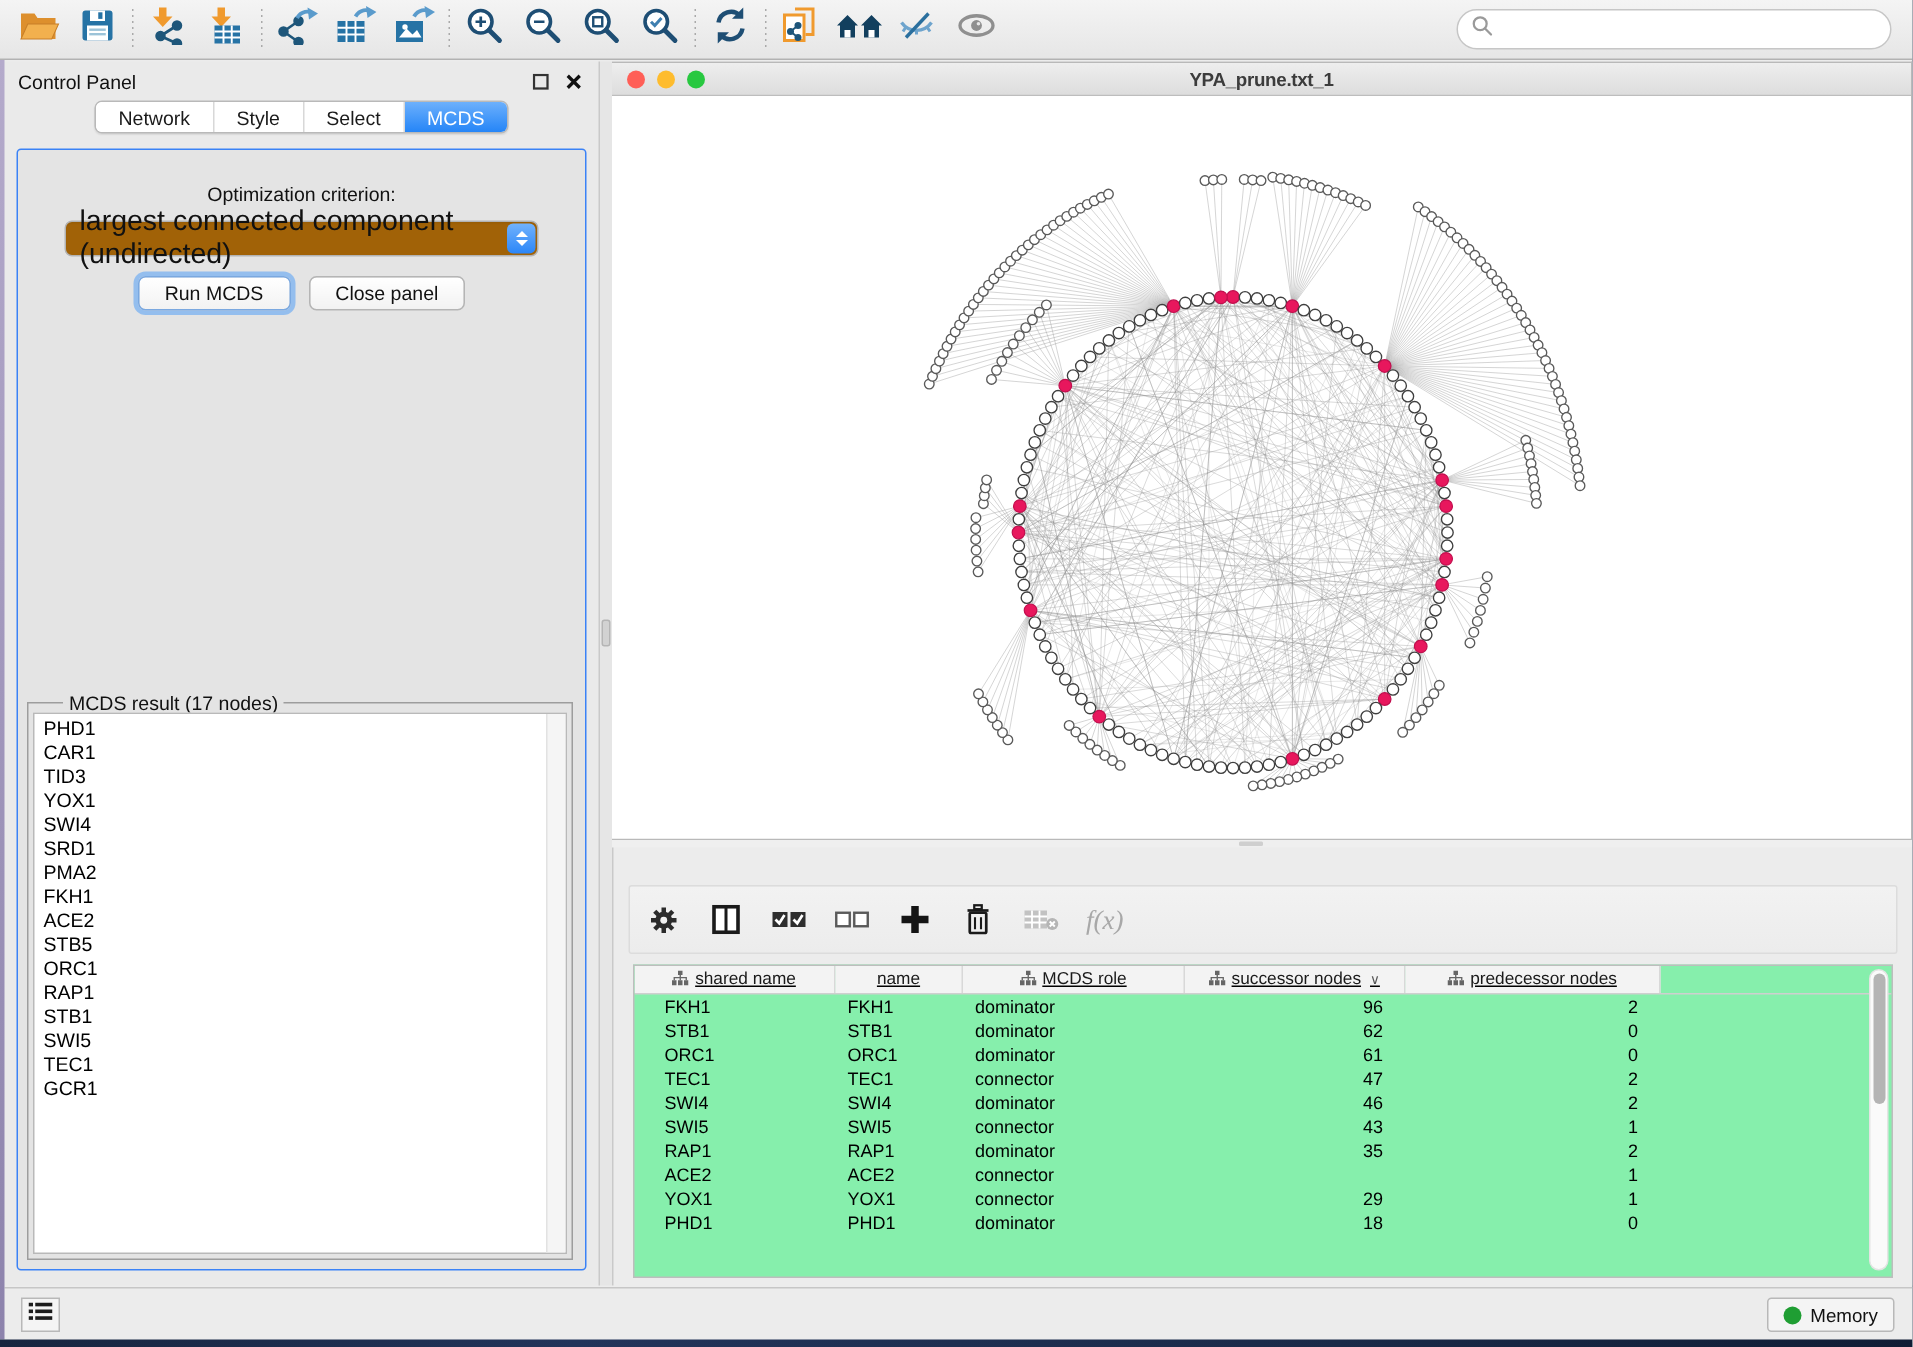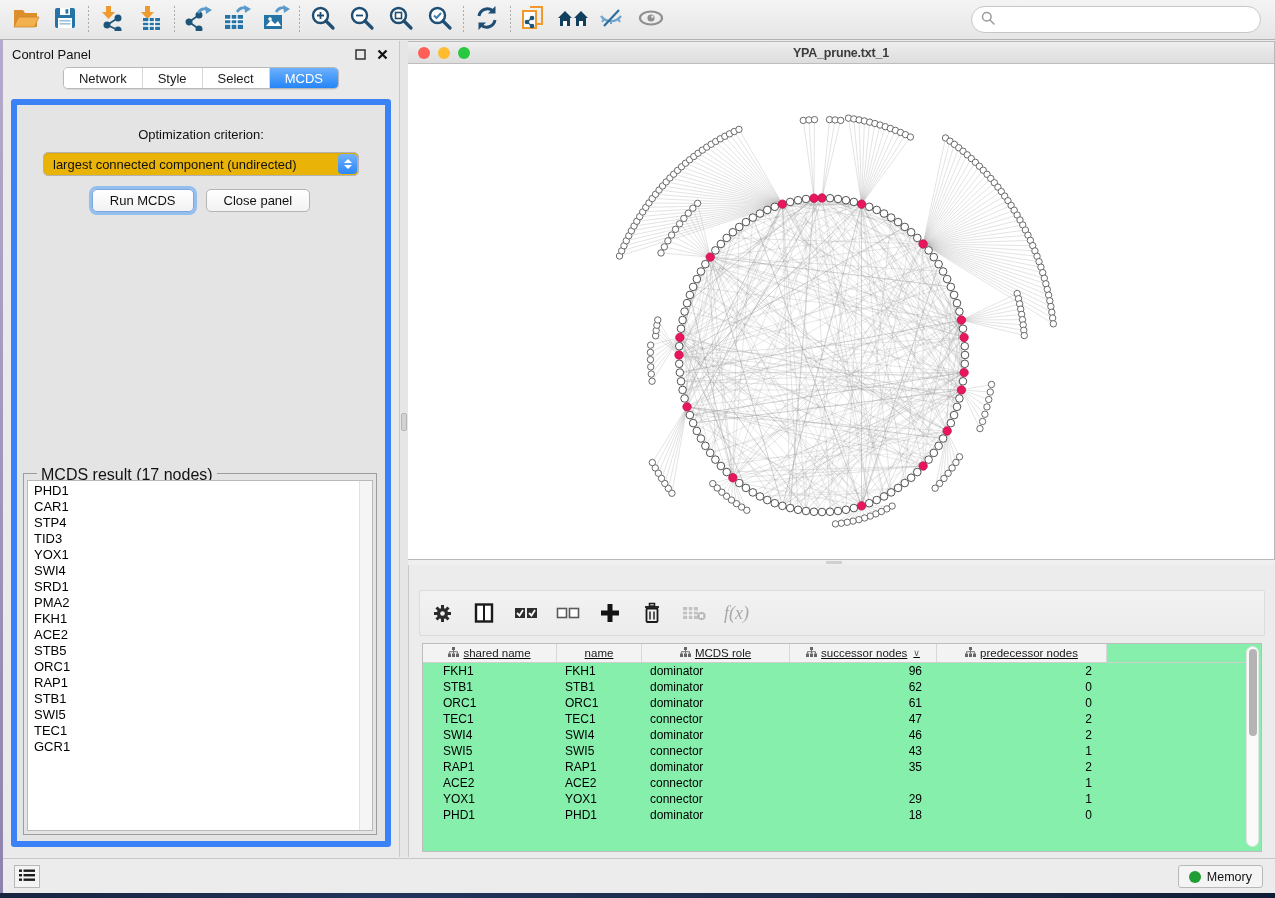--- a/index.html
+++ b/index.html
@@ -37,42 +37,42 @@
 
   .seg-row { position:absolute; left:0; right:0; top:26px; height:30px; display:flex; justify-content:center; }
   .seg { display:inline-flex; height:22px; border:1px solid #b9b9b9; border-radius:5px;
          overflow:hidden; background:#fff; box-shadow:0 1px 1px rgba(0,0,0,.08); }
   .seg button { border:none; background:#fff; font-size:13px; padding:0 15px; color:#1a1a1a;
                 border-left:1px solid #d8d8d8; font-family:"Liberation Sans",sans-serif; cursor:default; }
   .seg button:first-child { border-left:none; }
   .seg button.active { background:linear-gradient(#6cb0fc,#2585f7); color:#fff; }
 
   .tab-content { position:absolute; left:8px; right:8px; top:58px; bottom:10px;
-                 background:#e4e4e4; border:6px solid #3b82f6; border-radius:3px; }
+                 background:#e4e4e4; border:1px solid #3b82f6; border-radius:3px; }
   .opt-label { text-align:center; margin-top:22px; font-size:13px; color:#111; }
-  .select-box { position:relative; margin:10px auto 0; width:316px; height:24px; background:#eab308;
+  .select-box { position:relative; margin:10px auto 0; width:316px; height:24px; background:#a16207;
                 border:1px solid #b3b3b3; border-radius:5px; display:flex; align-items:center;
-                padding:0 26px 0 9px; font-size:13px; color:#111;
+                padding:0 26px 0 9px; font-size:19px; color:#111;
                 box-shadow:inset 0 1px 1px rgba(0,0,0,.06); }
   .select-arrows { position:absolute; right:1px; top:1px; width:19px; height:20px; border-radius:4px;
                    background:linear-gradient(#71b2fc,#2b86f8); display:flex; flex-direction:column;
                    align-items:center; justify-content:center; gap:2px; }
   .select-arrows i { display:block; width:0; height:0; border-left:4px solid transparent; border-right:4px solid transparent; }
   .select-arrows i.up { border-bottom:4px solid #fff; }
   .select-arrows i.down { border-top:4px solid #fff; }
   .btn-row { margin-top:13px; display:flex; justify-content:center; gap:12px; }
   .mac-btn { height:23px; padding:0 17px; background:linear-gradient(#ffffff,#f2f2f2);
              border:1px solid #b5b5b5; border-radius:5px; font-size:13px; color:#111;
              font-family:"Liberation Sans",sans-serif; }
   .mac-btn.focus { box-shadow:0 0 0 3px rgba(95,165,245,.6); border-color:#7aa8e0; }
 
   .group-box { position:absolute; left:6px; right:8px; top:368px; bottom:6px;
                border:1px solid #9d9d9d; }
-  .group-legend { position:absolute; top:-8px; left:13px; background:#e4e4e4; padding:0 4px;
-                  font-size:16px; color:#111; }
+  .group-legend { position:absolute; top:-8px; left:23px; background:#e4e4e4; padding:0 4px;
+                  font-size:13px; color:#111; }
   .result-list { position:absolute; left:3px; right:3px; top:6px; bottom:3px; background:#fff;
                  border:1px solid #b9b9b9; overflow:hidden; }
   .result-scroll { position:absolute; right:0; top:0; bottom:0; width:13px; background:#f5f5f5;
                    border-left:1px solid #e2e2e2; }
   .result-items { position:absolute; left:0; top:2px; right:14px; }
   .result-item { font-size:13px; line-height:16px; padding-left:6px; color:#000; }
 
   
   .v-split { position:absolute; left:400px; top:41px; width:8px; height:816px; background:#e6e6e6; }
   .v-split .handle { position:absolute; left:1px; top:372px; width:6px; height:18px;
@@ -358,21 +358,20 @@
         <button class="mac-btn focus">Run MCDS</button>
         <button class="mac-btn">Close panel</button>
       </div>
 
       <div class="group-box">
         <span class="group-legend">MCDS result (17 nodes)</span>
         <div class="result-list">
           <div class="result-items">
               <div class="result-item">PHD1</div>
               <div class="result-item">CAR1</div>
-              <div class="result-item">STP4</div>
               <div class="result-item">TID3</div>
               <div class="result-item">YOX1</div>
               <div class="result-item">SWI4</div>
               <div class="result-item">SRD1</div>
               <div class="result-item">PMA2</div>
               <div class="result-item">FKH1</div>
               <div class="result-item">ACE2</div>
               <div class="result-item">STB5</div>
               <div class="result-item">ORC1</div>
               <div class="result-item">RAP1</div>

